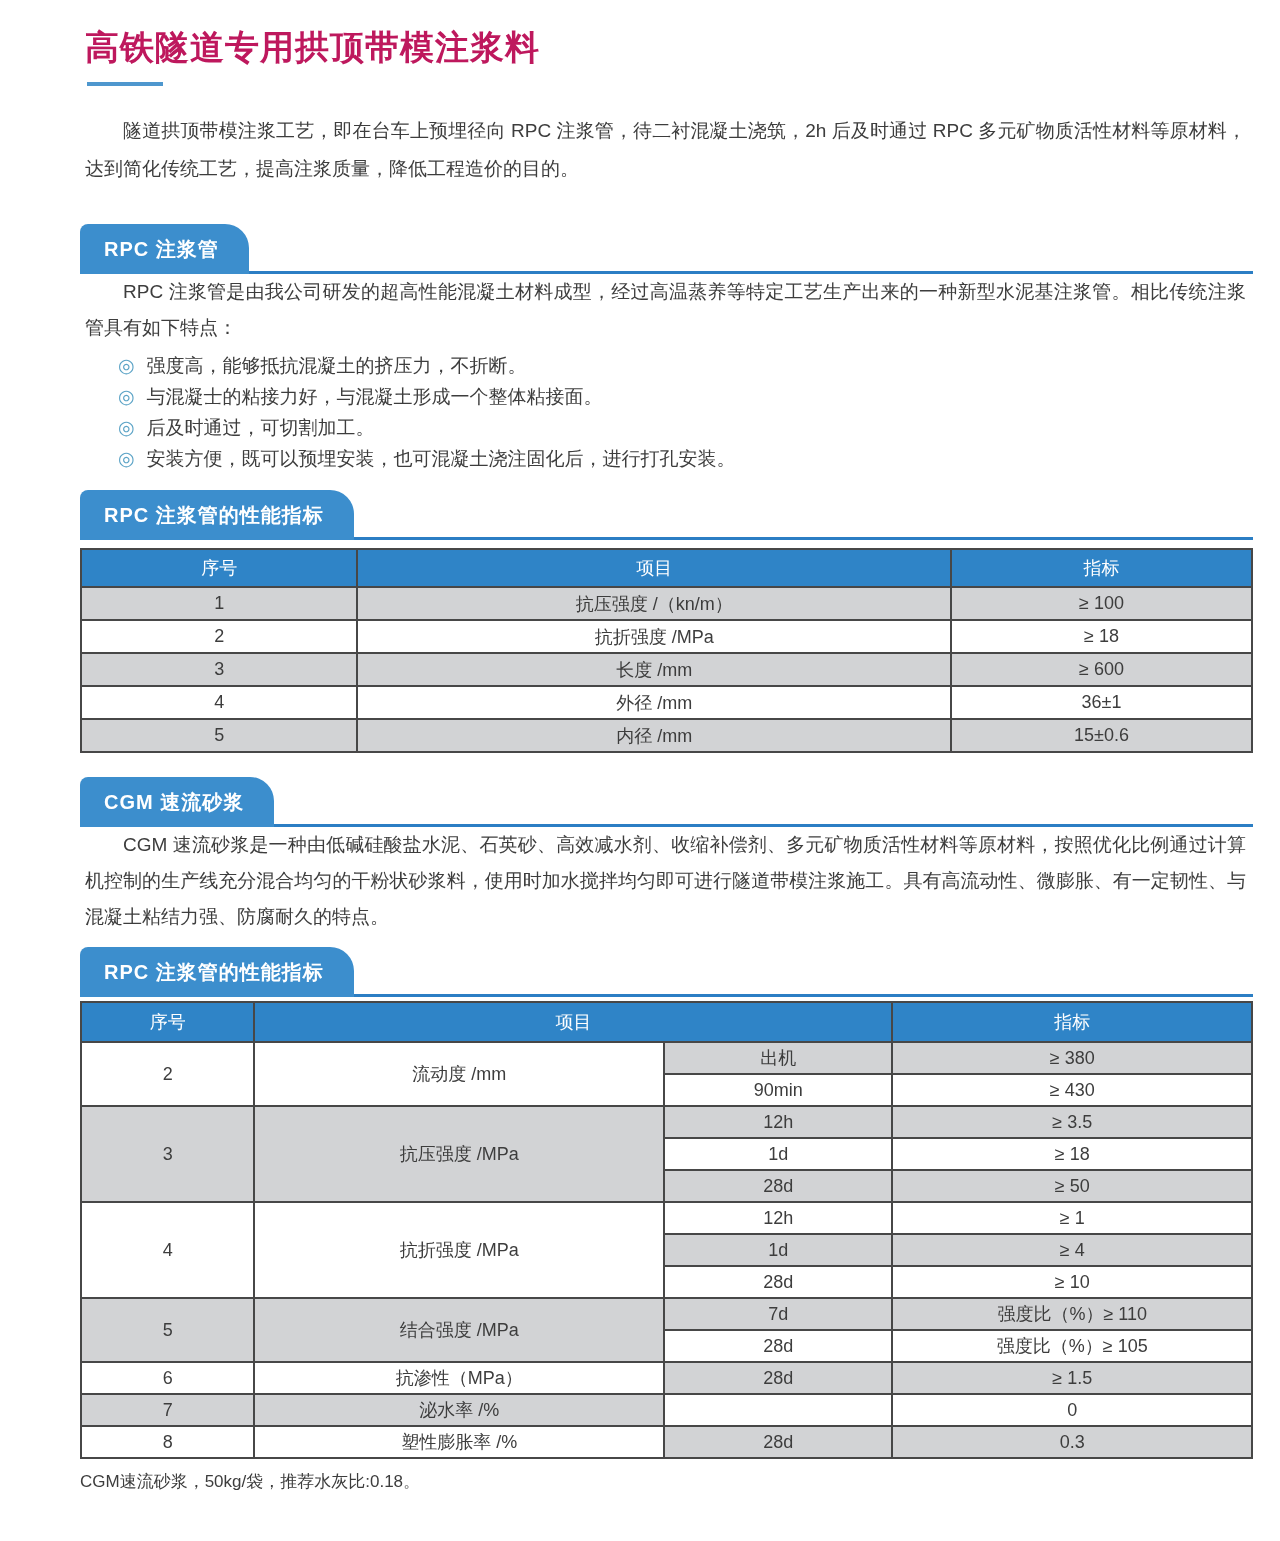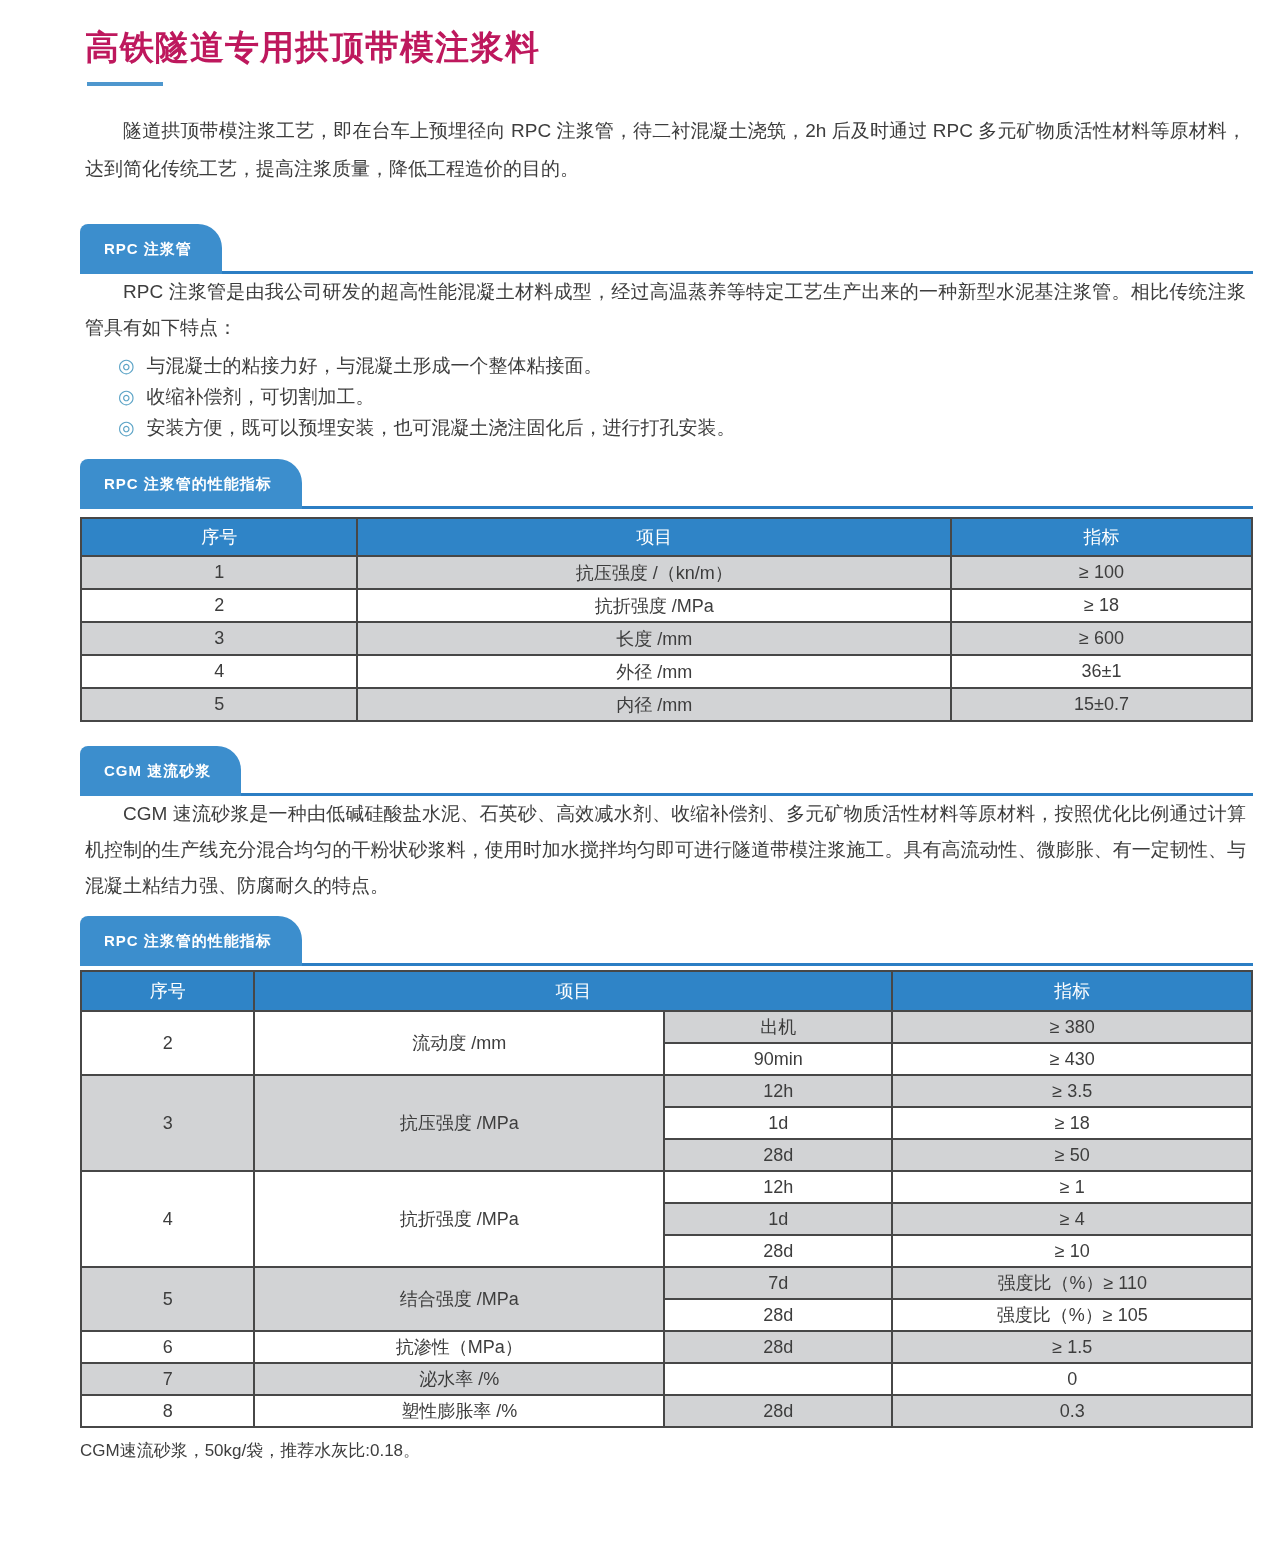--- a/index.html
+++ b/index.html
@@ -44,21 +44,21 @@
     left: 0; right: 0; bottom: 0;
     height: 3px;
     background: #2b7ec4;
   }
   .badge {
     position: relative;
     z-index: 1;
     display: inline-block;
     background: #3c8ecd;
     color: #ffffff;
-    font-size: 15px;
+    font-size: 20px;
     font-weight: 700;
     letter-spacing: 1px;
     line-height: 50px;
     height: 50px;
     padding: 0 30px 0 24px;
     border-radius: 8px 24px 0 0;
   }
   .badge-wrap.mt16 { margin-top: 16px; }
   .badge-wrap.mt24 { margin-top: 24px; }
   .badge-wrap.mt12 { margin-top: 12px; }
@@ -120,22 +120,23 @@
 
   <p class="body-text">隧道拱顶带模注浆工艺，即在台车上预埋径向 RPC 注浆管，待二衬混凝土浇筑，2h 后及时通过 RPC 多元矿物质活性材料等原材料，达到简化传统工艺，提高注浆质量，降低工程造价的目的。</p>
 
   <div class="badge-wrap">
     <span class="badge">RPC 注浆管</span>
   </div>
 
   <p class="body-text tight">RPC 注浆管是由我公司研发的超高性能混凝土材料成型，经过高温蒸养等特定工艺生产出来的一种新型水泥基注浆管。相比传统注浆管具有如下特点：</p>
 
   <ul class="bullets">
+      <li><span class="bullet-marker">◎</span><span>强度高，能够抵抗混凝土的挤压力，不折断。</span></li>
       <li><span class="bullet-marker">◎</span><span>与混凝士的粘接力好，与混凝土形成一个整体粘接面。</span></li>
-      <li><span class="bullet-marker">◎</span><span>收缩补偿剂，可切割加工。</span></li>
+      <li><span class="bullet-marker">◎</span><span>后及时通过，可切割加工。</span></li>
       <li><span class="bullet-marker">◎</span><span>安装方便，既可以预埋安装，也可混凝土浇注固化后，进行打孔安装。</span></li>
     </ul>
 
   <div class="badge-wrap mt16">
     <span class="badge">RPC 注浆管的性能指标</span>
   </div>
 
   <table class="spec t1">
     <colgroup>
       <col style="width:23.6%">
@@ -166,21 +167,21 @@
           <td class="gray">≥ 600</td>
         </tr>
         <tr>
           <td>4</td>
           <td>外径 /mm</td>
           <td>36±1</td>
         </tr>
         <tr>
           <td class="gray">5</td>
           <td class="gray">内径 /mm</td>
-          <td class="gray">15±0.7</td>
+          <td class="gray">15±0.6</td>
         </tr>
       </tbody>
   </table>
 
   <div class="badge-wrap mt24">
     <span class="badge">CGM 速流砂浆</span>
   </div>
 
   <p class="body-text tight">CGM 速流砂浆是一种由低碱硅酸盐水泥、石英砂、高效减水剂、收缩补偿剂、多元矿物质活性材料等原材料，按照优化比例通过计算机控制的生产线充分混合均匀的干粉状砂浆料，使用时加水搅拌均匀即可进行隧道带模注浆施工。具有高流动性、微膨胀、有一定韧性、与混凝土粘结力强、防腐耐久的特点。</p>
 

